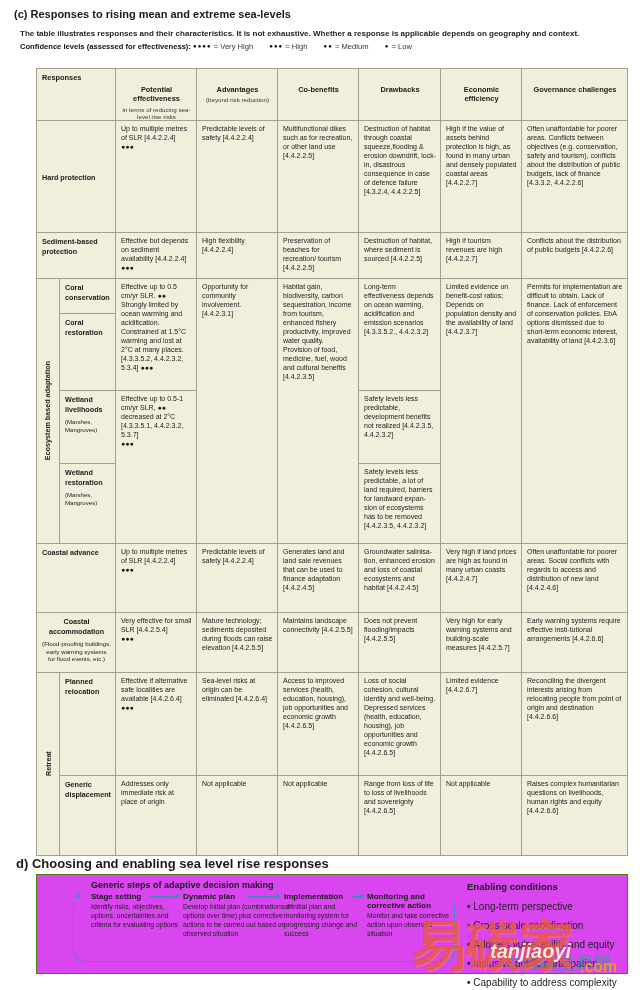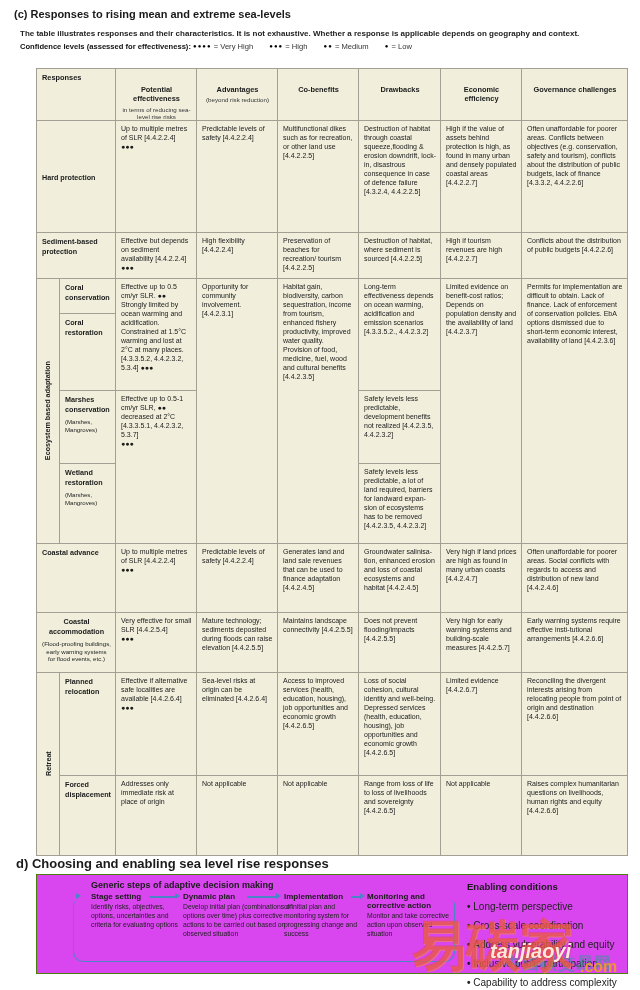--- a/index.html
+++ b/index.html
@@ -110,21 +110,21 @@
     <div class="c" style="grid-area:3/3/4/4;">Effective but depends on sediment availability [4.4.2.2.4]  ●●●</div>
     <div class="c" style="grid-area:3/4/4/5;">High flexibility [4.4.2.2.4]</div>
     <div class="c" style="grid-area:3/5/4/6;">Preservation of beaches for recreation/ tourism [4.4.2.2.5]</div>
     <div class="c" style="grid-area:3/6/4/7;">Destruction of habitat, where sediment is sourced [4.4.2.2.5]</div>
     <div class="c" style="grid-area:3/7/4/8;">High if tourism revenues are high [4.4.2.2.7]</div>
     <div class="c" style="grid-area:3/8/4/9;">Conflicts about the distribution of public budgets [4.4.2.2.6]</div>
 
     <div class="c strip" style="grid-area:4/1/8/2;"><span>Ecosystem based adaptation</span></div>
     <div class="c" style="grid-area:4/2/5/3;"><span class="lbl">Coral conservation</span></div>
     <div class="c" style="grid-area:5/2/6/3;"><span class="lbl">Coral restoration</span></div>
-    <div class="c" style="grid-area:6/2/7/3;"><span class="lbl">Marshes conservation</span><div class="note">(Marshes, Mangroves)</div></div>
+    <div class="c" style="grid-area:6/2/7/3;"><span class="lbl">Wetland livelihoods</span><div class="note">(Marshes, Mangroves)</div></div>
     <div class="c" style="grid-area:7/2/8/3;"><span class="lbl">Wetland restoration</span><div class="note">(Marshes, Mangroves)</div></div>
     <div class="c" style="grid-area:4/3/6/4;">Effective up to 0.5 cm/yr SLR. ●●
 Strongly limited by ocean warming and acidification. Constrained at 1.5°C warming and lost at 2°C at many places. [4.3.3.5.2, 4.4.2.3.2, 5.3.4] ●●●</div>
     <div class="c" style="grid-area:6/3/8/4;">Effective up to 0.5-1 cm/yr SLR, ●● decreased at 2°C [4.3.3.5.1, 4.4.2.3.2, 5.3.7]
 ●●●</div>
     <div class="c" style="grid-area:4/4/8/5;">Opportunity for community involvement. [4.4.2.3.1]</div>
     <div class="c" style="grid-area:4/5/8/6;">Habitat gain, biodiversity, carbon sequestration, income from tourism, enhanced fishery productivity, improved water quality. Provision of food, medicine, fuel, wood and cultural benefits [4.4.2.3.5]</div>
     <div class="c" style="grid-area:4/6/6/7;">Long-term effectiveness depends on ocean warming, acidification and emission scenarios [4.3.3.5.2., 4.4.2.3.2]</div>
     <div class="c" style="grid-area:6/6/7/7;">Safety levels less predictable, development benefits not realized [4.4.2.3.5, 4.4.2.3.2]</div>
     <div class="c" style="grid-area:7/6/8/7;">Safety levels less predictable, a lot of land required, barriers for landward expan-sion of ecosystems has to be removed [4.4.2.3.5, 4.4.2.3.2]</div>
@@ -144,21 +144,21 @@
     <div class="c" style="grid-area:9/3/10/4;">Very effective for small SLR [4.4.2.5.4]
 ●●●</div>
     <div class="c" style="grid-area:9/4/10/5;">Mature technology; sediments deposited during floods can raise elevation [4.4.2.5.5]</div>
     <div class="c" style="grid-area:9/5/10/6;">Maintains landscape connectivity [4.4.2.5.5]</div>
     <div class="c" style="grid-area:9/6/10/7;">Does not prevent flooding/impacts [4.4.2.5.5]</div>
     <div class="c" style="grid-area:9/7/10/8;">Very high for early warning systems and building-scale measures [4.4.2.5.7]</div>
     <div class="c" style="grid-area:9/8/10/9;">Early warning systems require effective insti-tutional arrangements [4.4.2.6.6]</div>
 
     <div class="c strip" style="grid-area:10/1/12/2;"><span>Retreat</span></div>
     <div class="c" style="grid-area:10/2/11/3;"><span class="lbl">Planned relocation</span></div>
-    <div class="c" style="grid-area:11/2/12/3;"><span class="lbl">Forced displacement</span></div>
+    <div class="c" style="grid-area:11/2/12/3;"><span class="lbl">Generic displacement</span></div>
     <div class="c" style="grid-area:10/3/11/4;">Effective if alternative safe localities are available [4.4.2.6.4]
 ●●●</div>
     <div class="c" style="grid-area:10/4/11/5;">Sea-level risks at origin can be eliminated [4.4.2.6.4]</div>
     <div class="c" style="grid-area:10/5/11/6;">Access to improved services (health, education, housing), job opportunities and economic growth [4.4.2.6.5]</div>
     <div class="c" style="grid-area:10/6/11/7;">Loss of social cohesion, cultural identity and well-being. Depressed services (health, education, housing), job opportunities and economic growth [4.4.2.6.5]</div>
     <div class="c" style="grid-area:10/7/11/8;">Limited evidence [4.4.2.6.7]</div>
     <div class="c" style="grid-area:10/8/11/9;">Reconciling the divergent interests arising from relocating people from point of origin and destination [4.4.2.6.6]</div>
     <div class="c" style="grid-area:11/3/12/4;">Addresses only immediate risk at place of origin</div>
     <div class="c" style="grid-area:11/4/12/5;">Not applicable</div>
     <div class="c" style="grid-area:11/5/12/6;">Not applicable</div>

